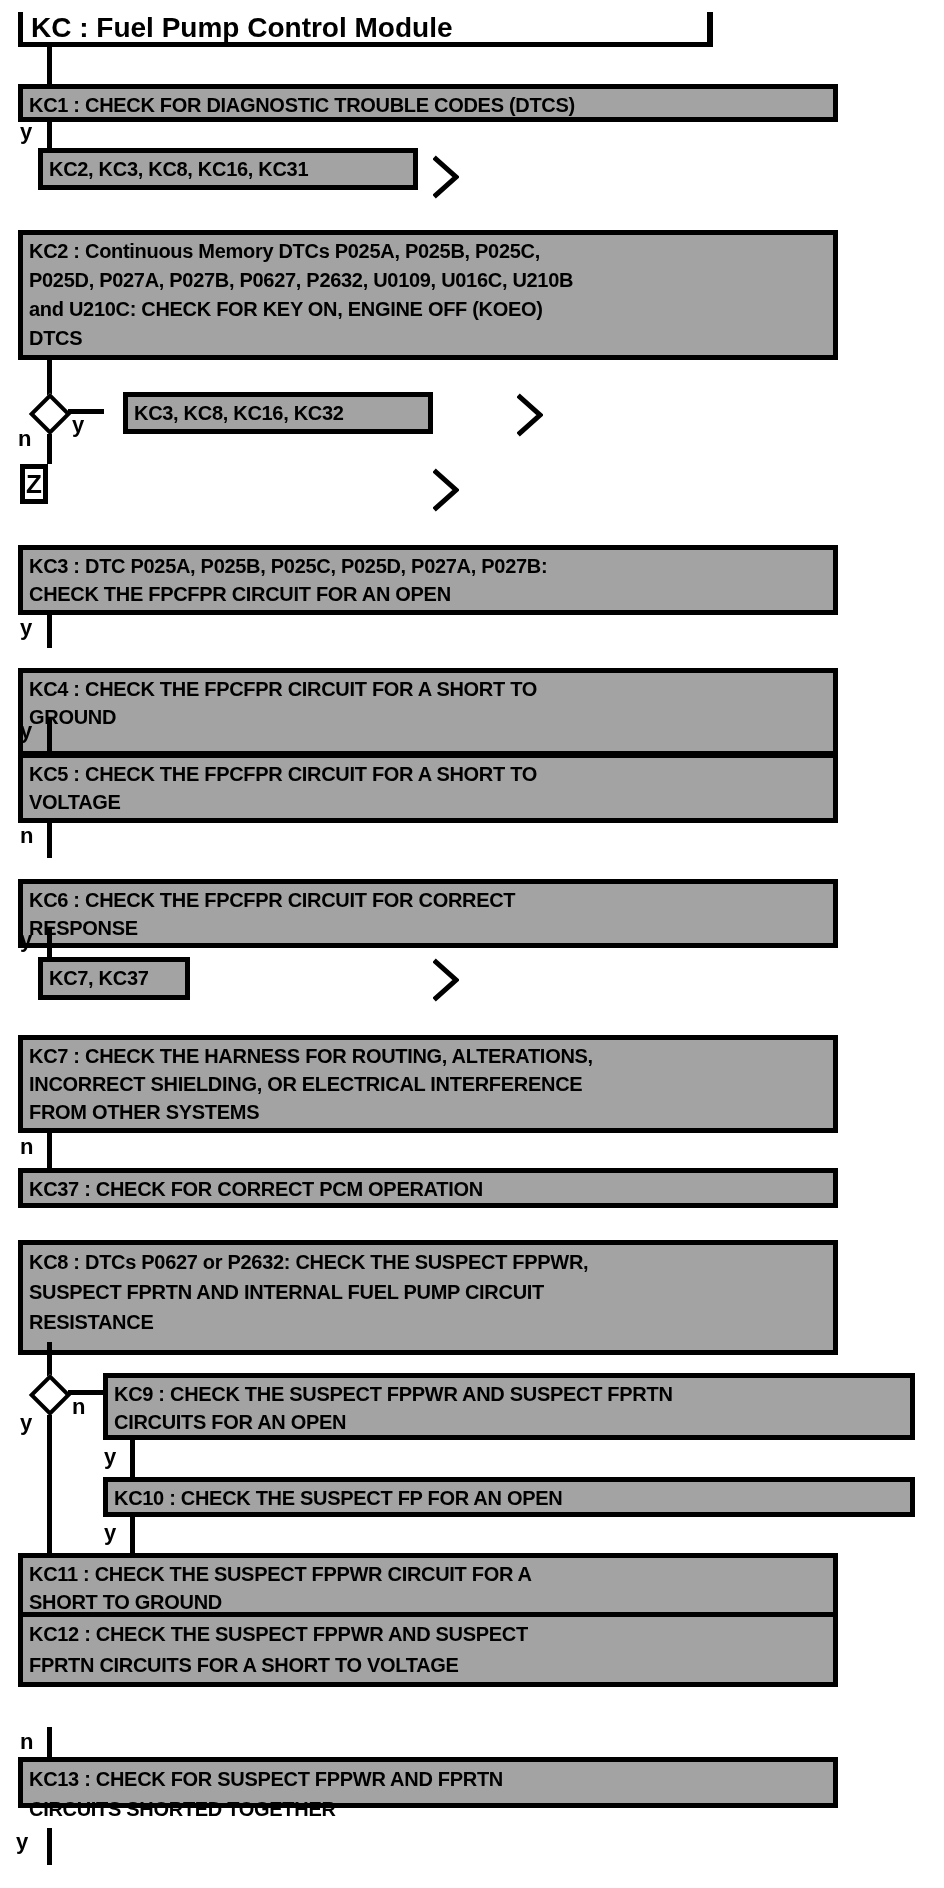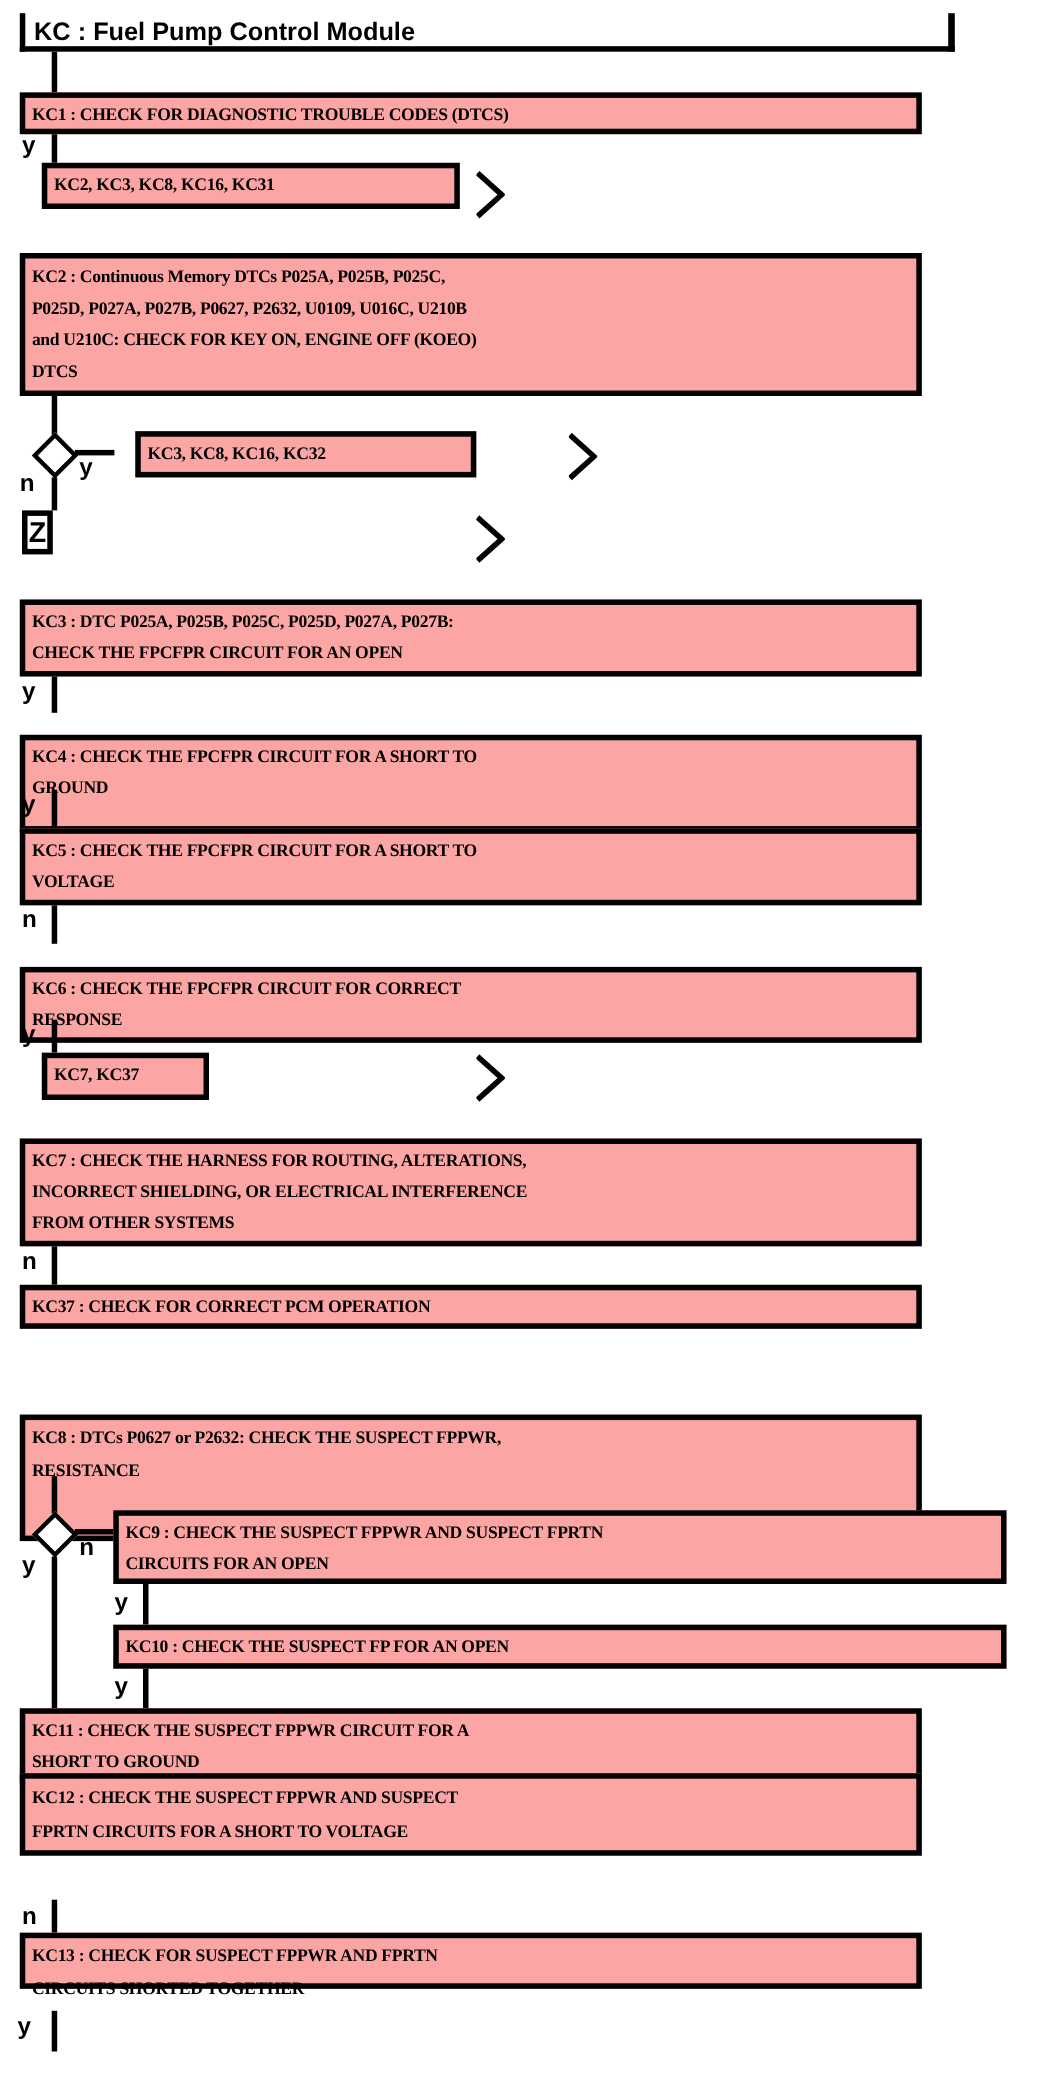--- a/index.html
+++ b/index.html
@@ -3,28 +3,28 @@
 <meta charset="utf-8">
 <style>
   html,body{margin:0;padding:0;background:#ffffff;}
   .canvas{
     position:relative;width:944px;height:1888px;background:#fff;
     font-family:"Liberation Sans",sans-serif;font-weight:bold;color:#000;
     overflow:hidden;
   }
   .fbox{
     position:absolute;left:18px;width:820px;box-sizing:border-box;
-    border:5px solid #000;background:#fca5a5;
-    padding:2px 0 0 6px;font-size:16px;line-height:28px;
-    letter-spacing:-0.3px;white-space:nowrap;font-family:Liberation Serif, serif;
+    border:5px solid #000;background:#a3a3a3;
+    padding:2px 0 0 6px;font-size:20px;line-height:28px;
+    letter-spacing:-0.3px;white-space:nowrap;
   }
   .titlebox{
-    position:absolute;left:18px;top:12px;width:850px;height:35px;box-sizing:border-box;
+    position:absolute;left:18px;top:12px;width:695px;height:35px;box-sizing:border-box;
     border-left:5px solid #000;border-right:6px solid #000;border-bottom:5px solid #000;
-    background:#fff;padding:1px 0 0 8px;font-size:23px;line-height:30px;white-space:nowrap;
+    background:#fff;padding:1px 0 0 8px;font-size:28px;line-height:30px;white-space:nowrap;
   }
   .refbox{width:auto;margin-left:20px;}
   .conn{position:absolute;width:5px;background:#000;}
   .hline{position:absolute;height:5px;background:#000;}
   .blabel{position:absolute;font-size:22px;line-height:22px;}
   .diamond{
     position:absolute;width:30px;height:30px;box-sizing:border-box;
     border:4px solid #000;background:#fff;transform:rotate(45deg);
   }
   .zbox{
@@ -133,22 +133,23 @@
     <div>INCORRECT SHIELDING, OR ELECTRICAL INTERFERENCE</div>
     <div>FROM OTHER SYSTEMS</div>
   </div>
   <div class="blabel" style="left:20px;top:1136px;">n</div>
   <div class="conn" style="left:47px;top:1133px;height:35px;"></div>
 
   <div class="fbox" style="top:1168px;height:40px;">
     <div>KC37 : CHECK FOR CORRECT PCM OPERATION</div>
   </div>
 
-  <div class="fbox" style="top:1240px;height:115px;line-height:30px;margin-top:46px;">
+  <div class="fbox" style="top:1240px;height:115px;line-height:30px;">
     <div>KC8 : DTCs P0627 or P2632: CHECK THE SUSPECT FPPWR,</div>
+    <div>SUSPECT FPRTN AND INTERNAL FUEL PUMP CIRCUIT</div>
     <div>RESISTANCE</div>
   </div>
   <div class="conn" style="left:47px;top:1342px;height:34px;"></div>
 
   <div class="diamond" style="left:35px;top:1380px;"></div>
   <div class="blabel" style="left:72px;top:1396px;">n</div>
   <div class="blabel" style="left:20px;top:1412px;">y</div>
   <div class="hline" style="left:68px;top:1390px;width:36px;"></div>
   <div class="conn" style="left:47px;top:1415px;height:138px;"></div>
 

